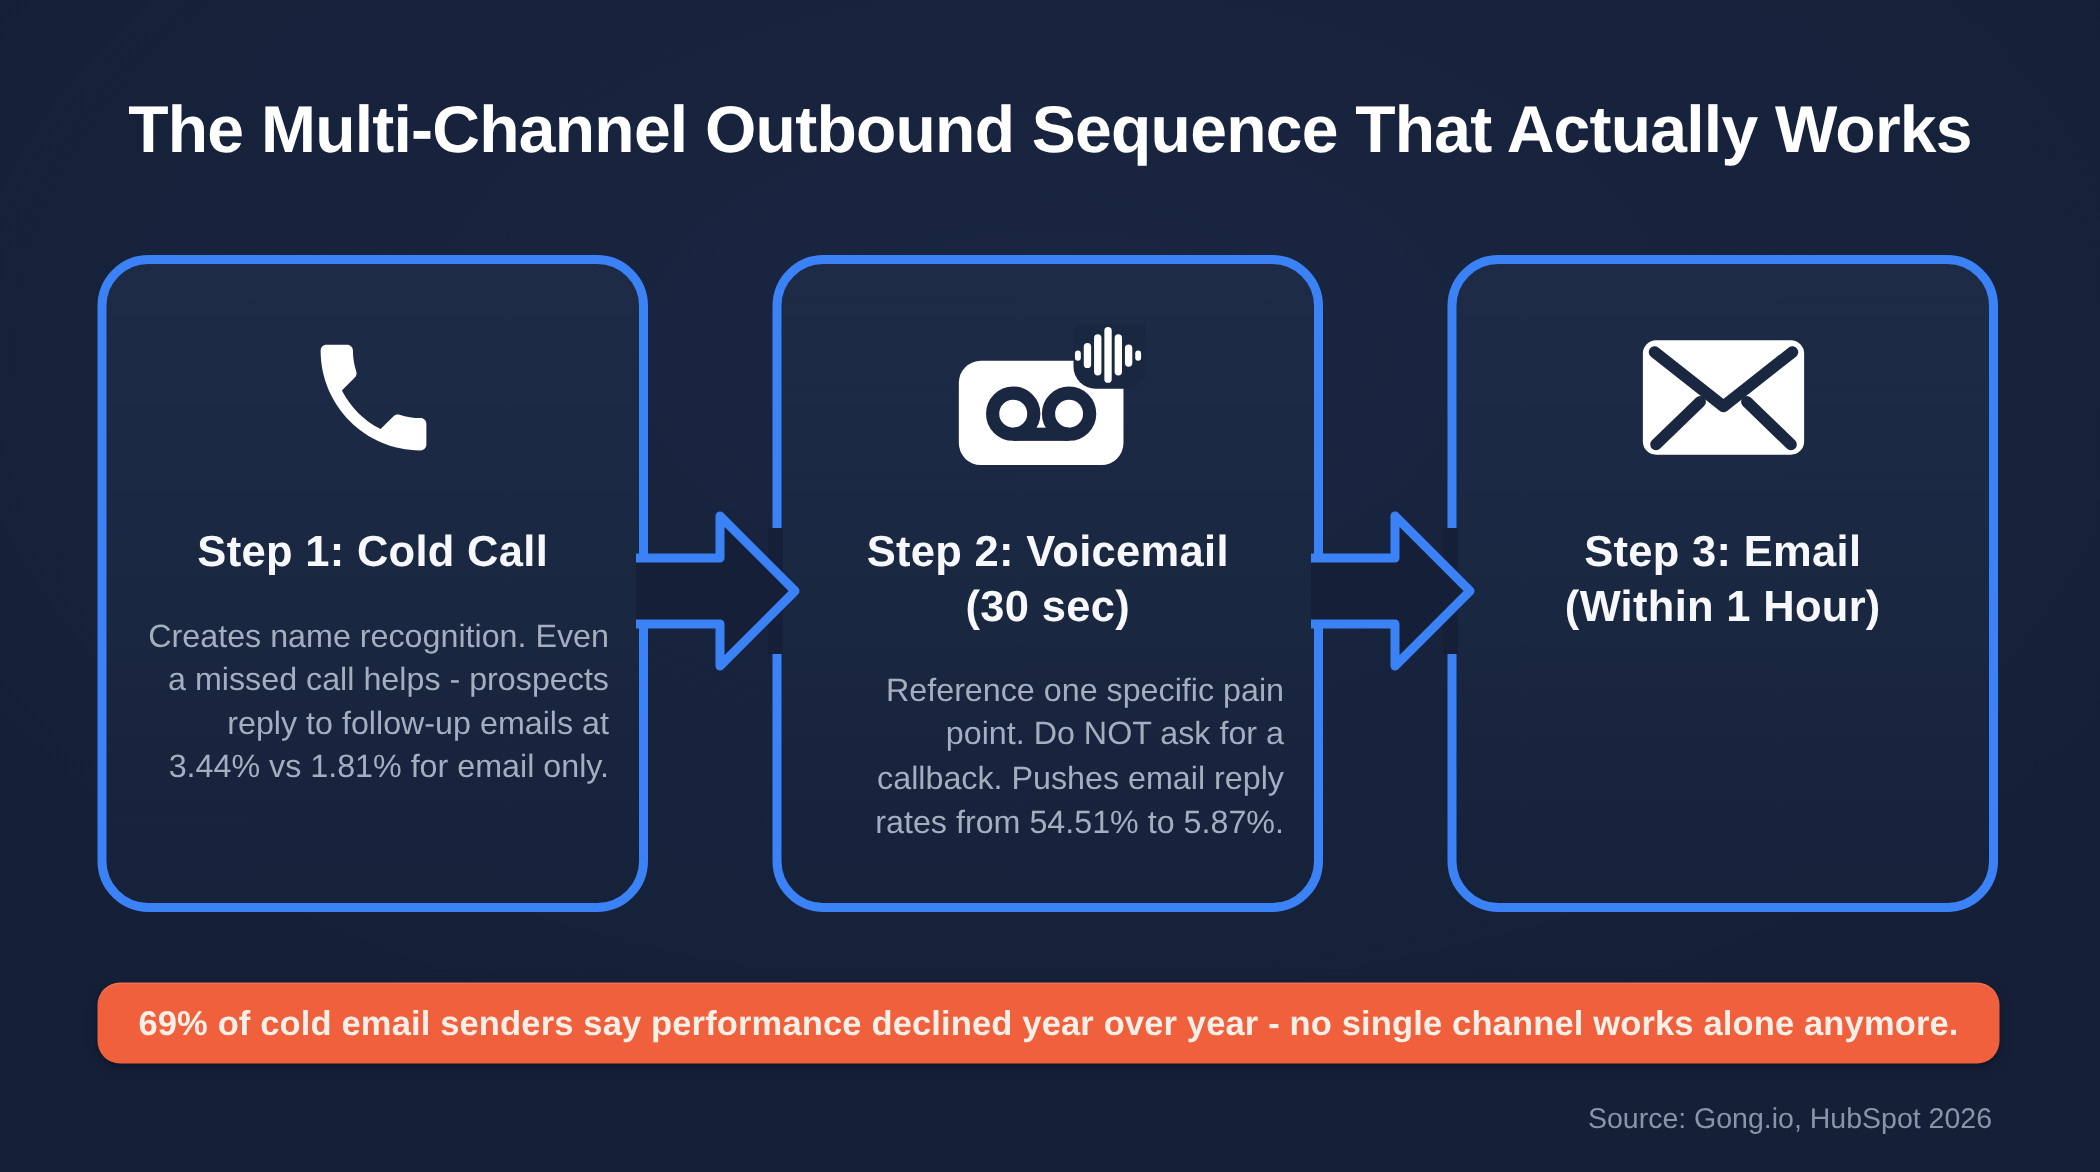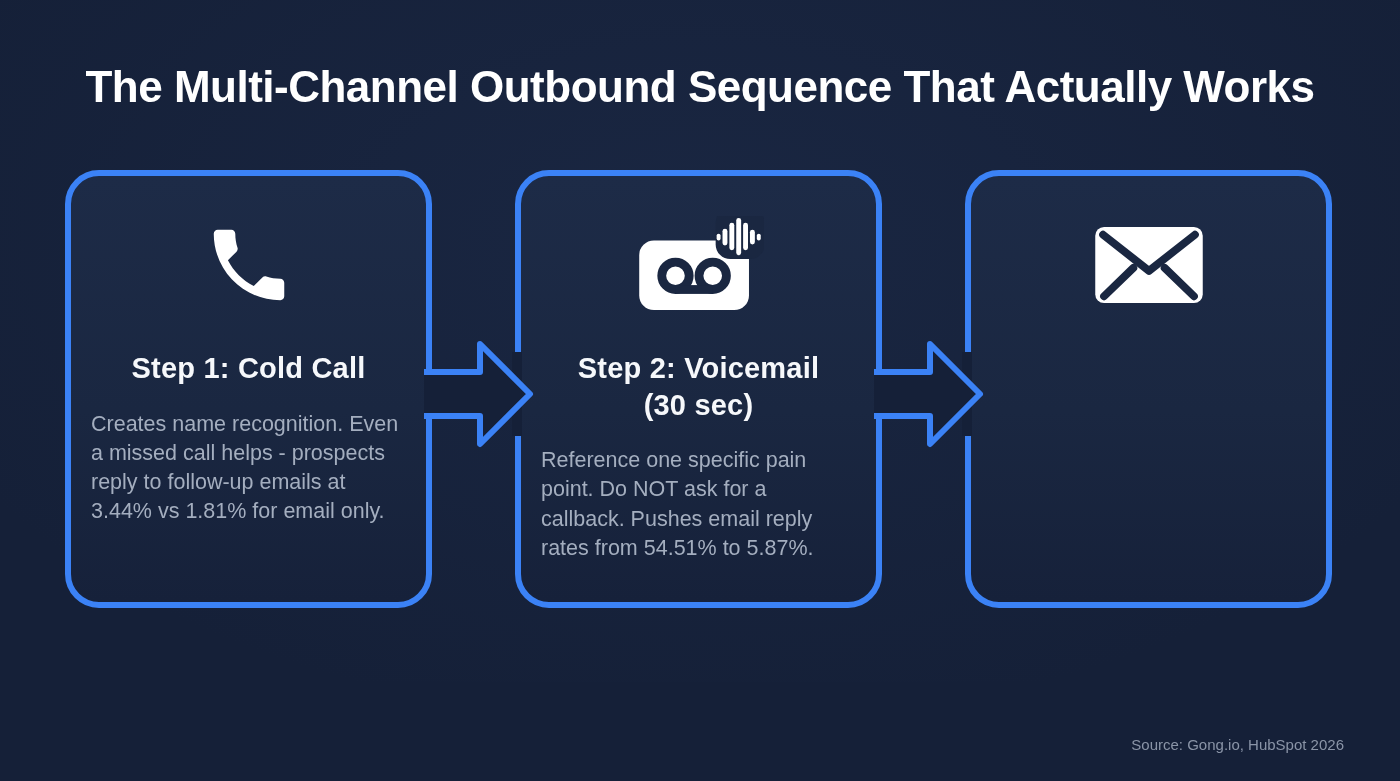--- a/index.html
+++ b/index.html
@@ -65,21 +65,21 @@
     color: var(--heading-white);
     text-align: center;
     white-space: pre-line;
     letter-spacing: 0.2px;
   }
   .step-desc {
     margin: 23px 0 0;
     font-size: 21.5px;
     line-height: 1.36;
     color: var(--body-gray);
-    text-align: left;
+    text-align: right;
     padding: 0 4px;
   }
   .flow-arrow {
     position: absolute;
     top: 338px;
     overflow: visible;
   }
   .flow-arrow.a1 { left: 424px; }
   .flow-arrow.a2 { left: 874px; }
   .banner {
@@ -94,22 +94,22 @@
     box-shadow: 0 3px 8px rgba(0,0,0,0.30), inset 0 1px 0 rgba(255,255,255,0.12);
   }
   .banner-text {
     font-size: 23px;
     font-weight: 700;
     color: var(--banner-text);
     letter-spacing: 0.1px;
   }
   .source {
     position: absolute;
-    right: 56px; top: 736px;
-    font-size: 15px;
+    right: 72px; top: 736px;
+    font-size: 19px;
     color: var(--source-gray);
     text-align: center;
   }
 </style>
 </head>
 <body>
 
 <div class="stage">
 
   <h1 class="page-title">The Multi-Channel Outbound Sequence That Actually Works</h1>
@@ -150,30 +150,35 @@
 
     <section class="card">
       <div class="icon-box">
         <svg width="118" height="86" viewBox="0 0 120 88" aria-hidden="true">
           <rect x="5" y="5" width="110" height="78" rx="9" fill="#FFFFFF"></rect>
           <path d="M13 13 L60 50 L107 13" fill="none" stroke="var(--card-background)" stroke-width="8" stroke-linecap="round" stroke-linejoin="round"></path>
           <path d="M14 76 L44 47" fill="none" stroke="var(--card-background)" stroke-width="8" stroke-linecap="round"></path>
           <path d="M106 76 L76 47" fill="none" stroke="var(--card-background)" stroke-width="8" stroke-linecap="round"></path>
         </svg>
       </div>
+      <h2 class="step-title">Step 3: Email
+(Within 1 Hour)</h2>
     </section>
 
   </div>
 
   <svg class="flow-arrow a1" width="112" height="112" viewBox="0 0 112 112" aria-hidden="true">
     <rect x="88" y="14" width="10" height="84" fill="var(--background)"></rect>
     <path d="M0 34 L56 34 L56 6 L106 56 L56 106 L56 78 L0 78" fill="var(--background)" stroke="var(--accent-blue)" stroke-width="6" stroke-linejoin="round"></path>
   </svg>
 
   <svg class="flow-arrow a2" width="112" height="112" viewBox="0 0 112 112" aria-hidden="true">
     <rect x="88" y="14" width="10" height="84" fill="var(--background)"></rect>
     <path d="M0 34 L56 34 L56 6 L106 56 L56 106 L56 78 L0 78" fill="var(--background)" stroke="var(--accent-blue)" stroke-width="6" stroke-linejoin="round"></path>
   </svg>
 
+  <div class="banner">
+    <span class="banner-text">69% of cold email senders say performance declined year over year - no single channel works alone anymore.</span>
+  </div>
 
   <div class="source">Source: Gong.io, HubSpot 2026</div>
 
 </div>
 
 </body></html>

